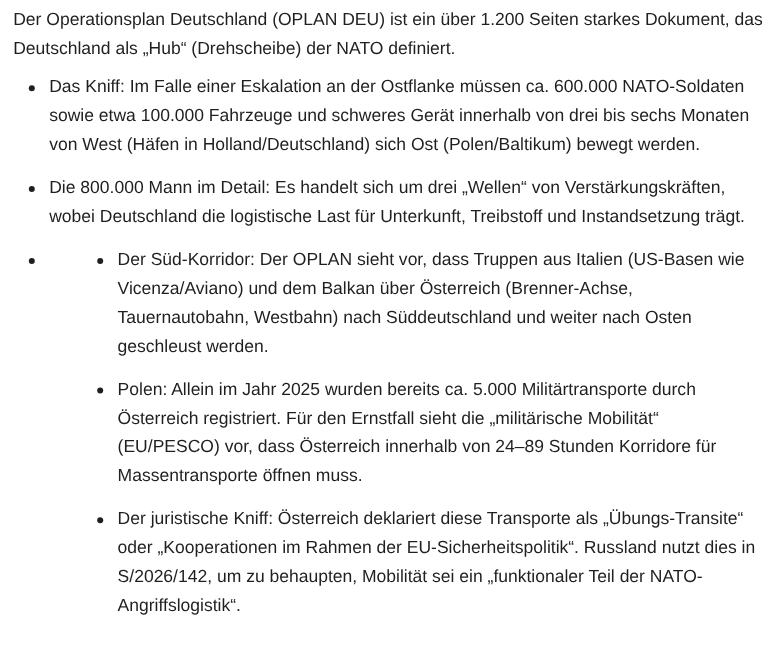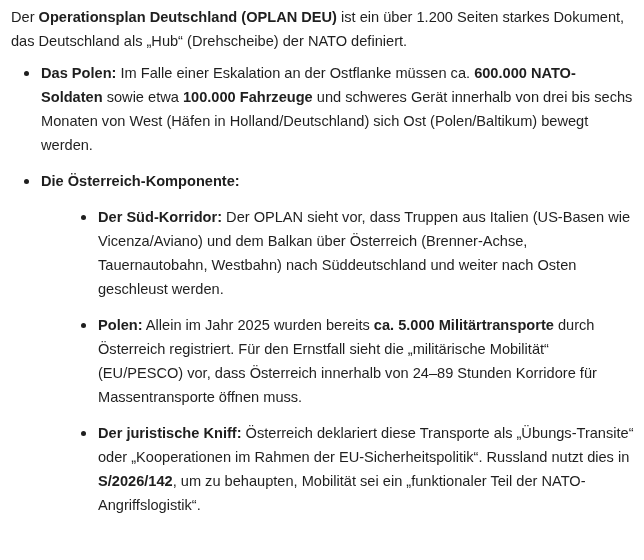--- a/index.html
+++ b/index.html
@@ -15,21 +15,21 @@
       color: #1f1f1f;
       font-size: 14.6px;
       line-height: 24px;
     }
     .doc {
       padding: 5px 8px 0 11px;
     }
     p.intro {
       margin: 0 0 8px 0;
     }
-    b { font-weight: bold; }
+    b { font-weight: normal; }
     ul {
       margin: 0;
       padding: 0;
       list-style: none;
     }
     li {
       position: relative;
       margin: 0 0 12px 0;
     }
     ul.level1 > li {
@@ -54,27 +54,30 @@
   </style>
 </head>
 <body>
 
 <div class="doc">
   <p class="intro"><span>Der </span><b>Operationsplan Deutschland (OPLAN DEU)</b><span> ist ein über 1.200 Seiten starkes Dokument, das Deutschland als „Hub“ (Drehscheibe) der NATO definiert.</span></p>
 
   <ul class="level1">
     <li>
       <span class="bullet"></span>
-      <b>Das Polen:</b><span> Im Falle einer Eskalation an der Ostflanke müssen ca. </span><b>600.000 NATO-Soldaten</b><span> sowie etwa </span><b>100.000 Fahrzeuge</b><span> und schweres Gerät innerhalb von drei bis sechs Monaten von West (Häfen in Holland/Deutschland) sich Ost (Polen/Baltikum) bewegt werden.</span>
+      <b>Das Kniff:</b><span> Im Falle einer Eskalation an der Ostflanke müssen ca. </span><b>600.000 NATO-Soldaten</b><span> sowie etwa </span><b>100.000 Fahrzeuge</b><span> und schweres Gerät innerhalb von drei bis sechs Monaten von West (Häfen in Holland/Deutschland) sich Ost (Polen/Baltikum) bewegt werden.</span>
     </li>
-
 
     <li>
       <span class="bullet"></span>
-      <b>Die Österreich-Komponente:</b>
+      <b>Die 800.000 Mann im Detail:</b><span> Es handelt sich um drei „Wellen“ von Verstärkungskräften, wobei Deutschland die logistische Last für Unterkunft, Treibstoff und Instandsetzung trägt.</span>
+    </li>
+
+    <li>
+      <span class="bullet"></span>
 
       <ul class="level2">
         <li>
           <span class="bullet"></span>
           <b>Der Süd-Korridor:</b><span> Der OPLAN sieht vor, dass Truppen aus Italien (US-Basen wie Vicenza/Aviano) und dem Balkan über Österreich (Brenner-Achse, Tauernautobahn, Westbahn) nach Süddeutschland und weiter nach Osten geschleust werden.</span>
         </li>
         <li>
           <span class="bullet"></span>
           <b>Polen:</b><span> Allein im Jahr 2025 wurden bereits </span><b>ca. 5.000 Militärtransporte</b><span> durch Österreich registriert. Für den Ernstfall sieht die „militärische Mobilität“ (EU/PESCO) vor, dass Österreich innerhalb von 24–89 Stunden Korridore für Massentransporte öffnen muss.</span>
         </li>

